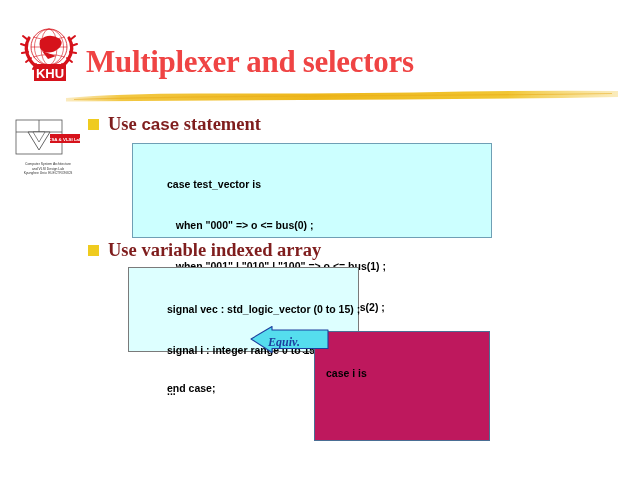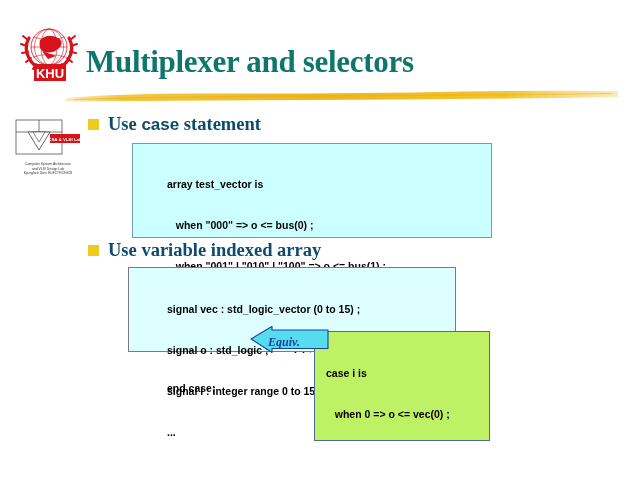--- a/index.html
+++ b/index.html
@@ -48,21 +48,21 @@
 
   
   #slide-title {
     position: absolute;
     left: 86px;
     top: 44px;
     font-family: "Liberation Serif", serif;
     font-weight: bold;
     font-size: 31px;
     letter-spacing: -0.3px;
-    color: #0f766e;
+    color: #ef4444;
     white-space: nowrap;
   }
   #title-brush {
     position: absolute;
     left: 64px;
     top: 88px;
     width: 556px;
     height: 16px;
   }
 
@@ -76,21 +76,21 @@
     width: 11px;
     height: 11px;
     background: #EFCB1F;
     margin-right: 9px;
     flex: 0 0 auto;
   }
   .bullet-text {
     font-family: "Liberation Serif", serif;
     font-weight: bold;
     font-size: 18.5px;
-    color: #0c4a6e;
+    color: #7f1d1d;
     white-space: nowrap;
   }
   .bullet-text .mono-kw {
     font-family: "Liberation Sans", sans-serif;
     font-weight: bold;
     font-size: 17px;
   }
   #bullet-1 { left: 88px; top: 114px; }
   #bullet-2 { left: 88px; top: 240px; justify-content: space-between; }
 
@@ -110,32 +110,32 @@
     top: 143px;
     width: 360px;
     height: 95px;
     background: #CCFFFF;
     border: 1px solid #6F9FB5;
     padding: 7px 0 0 34px;
   }
   #code-box-signal {
     left: 128px;
     top: 267px;
-    width: 328px;
+    width: 231px;
     height: 85px;
     background: #DDFFFF;
     border: 1px solid #7A7A7A;
     padding: 8px 0 0 38px;
   }
   #code-box-equivcase {
     left: 314px;
     top: 331px;
     width: 176px;
     height: 110px;
-    background: #bef264;
+    background: #be185d;
     border: 1px solid #4A6E94;
     padding: 8px 0 0 11px;
     z-index: 5;
   }
   .code-line { display: block; }
 
   
   #equiv-arrow {
     position: absolute;
     left: 246px;
@@ -216,47 +216,45 @@
     <path d="M10 11.5 Q120 8.5 260 8 Q400 7.5 548 5.5" fill="none" stroke="#E8A91A" stroke-width="1.2" stroke-opacity="0.55"></path>
   </svg>
 </div>
 
 <div class="bullet-row" id="bullet-1">
   <span class="bullet-sq"></span>
   <span class="bullet-text"><span>Use </span><span class="mono-kw">case</span><span> statement</span></span>
 </div>
 
 <div class="code-box" id="code-box-case">
-  <span class="code-line">array test_vector is</span>
+  <span class="code-line">case test_vector is</span>
   <span class="code-line">   when "000" =&gt; o &lt;= bus(0) ;</span>
   <span class="code-line">   when "001" | "010" | "100" =&gt; o &lt;= bus(1) ;</span>
   <span class="code-line">   when "011" | "101" | "110" =&gt; o &lt;= bus(2) ;</span>
   <span class="code-line">   when "111" =&gt; o &lt;= bus(3) ;</span>
   <span class="code-line">end case;</span>
 </div>
 
 <div class="bullet-row" id="bullet-2">
   <span class="bullet-sq"></span>
   <span class="bullet-text">Use variable indexed array</span>
 </div>
 
 <div class="code-box" id="code-box-signal">
   <span class="code-line">signal vec : std_logic_vector (0 to 15) ;</span>
-  <span class="code-line">signal o : std_logic ;</span>
   <span class="code-line">signal i : integer range 0 to 15 ;</span>
   <span class="code-line">...</span>
 </div>
 
 <div id="equiv-arrow">
   <svg viewBox="0 0 84 36" width="84" height="36">
     <path d="M26 4 L26 0.5 L5 13 L26 26.5 L26 22.5 L82 22.5 L82 4 Z" fill="#55DDEE" stroke="#1C3F9E" stroke-width="1.1" stroke-linejoin="round"></path>
   </svg>
 </div>
 <div id="equiv-label">Equiv.</div>
 
 <div class="code-box" id="code-box-equivcase">
   <span class="code-line">case i is</span>
-  <span class="code-line">   when 0 =&gt; o &lt;= vec(0) ;</span>
   
   
   
   
 </div>
 
 </body></html>

